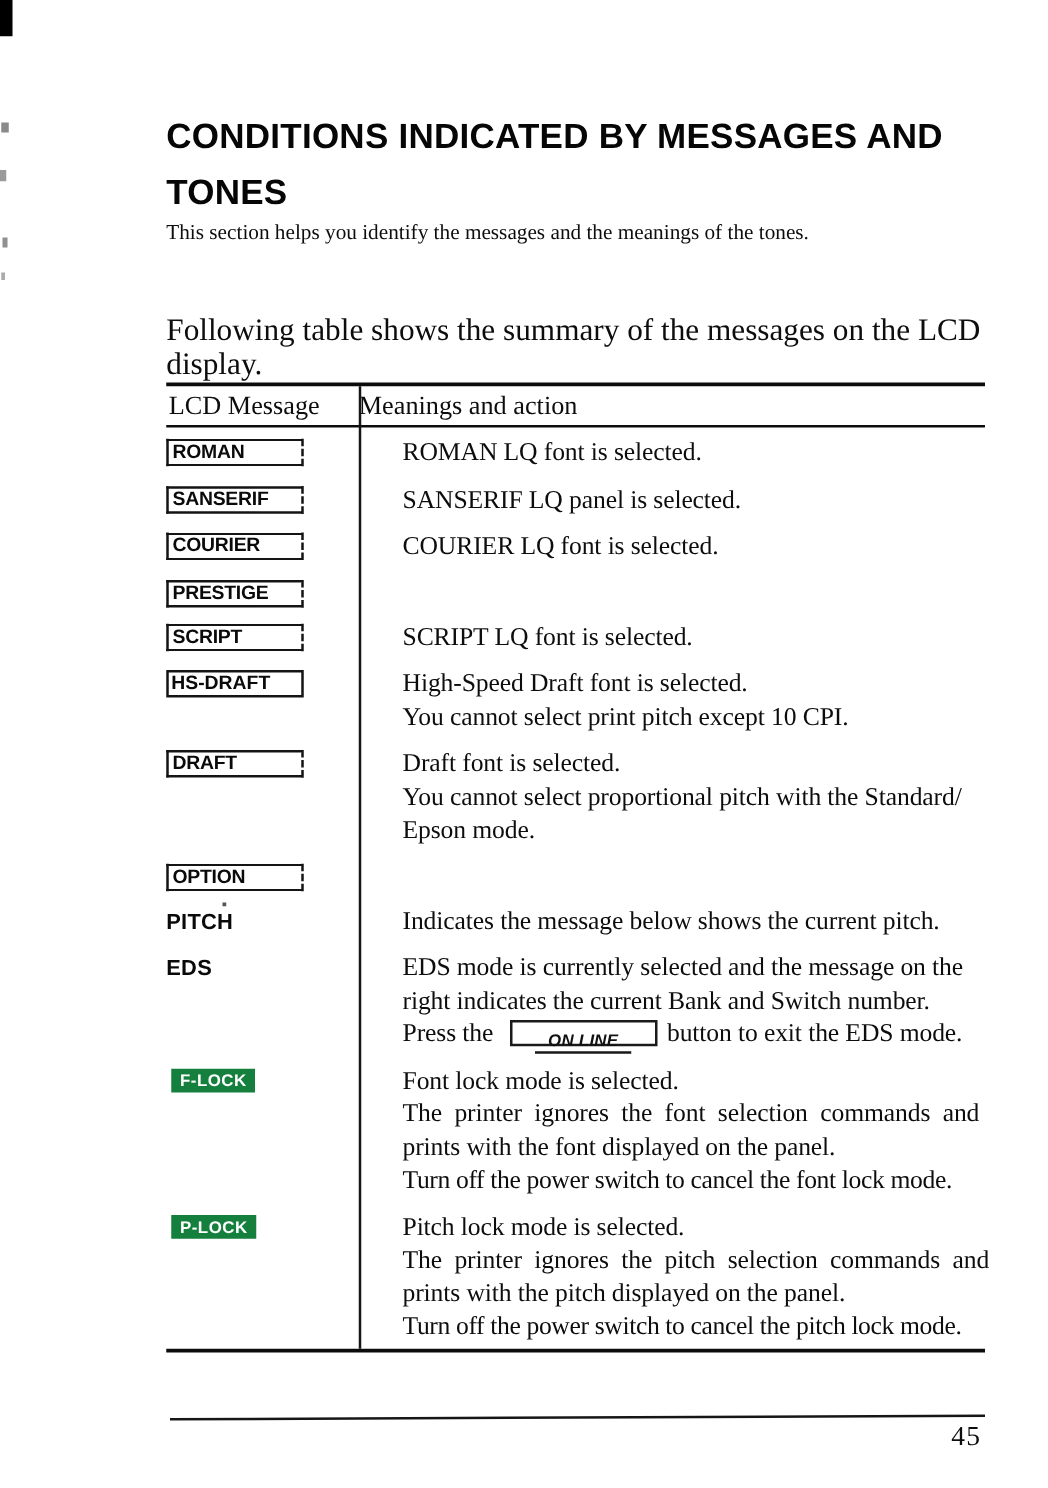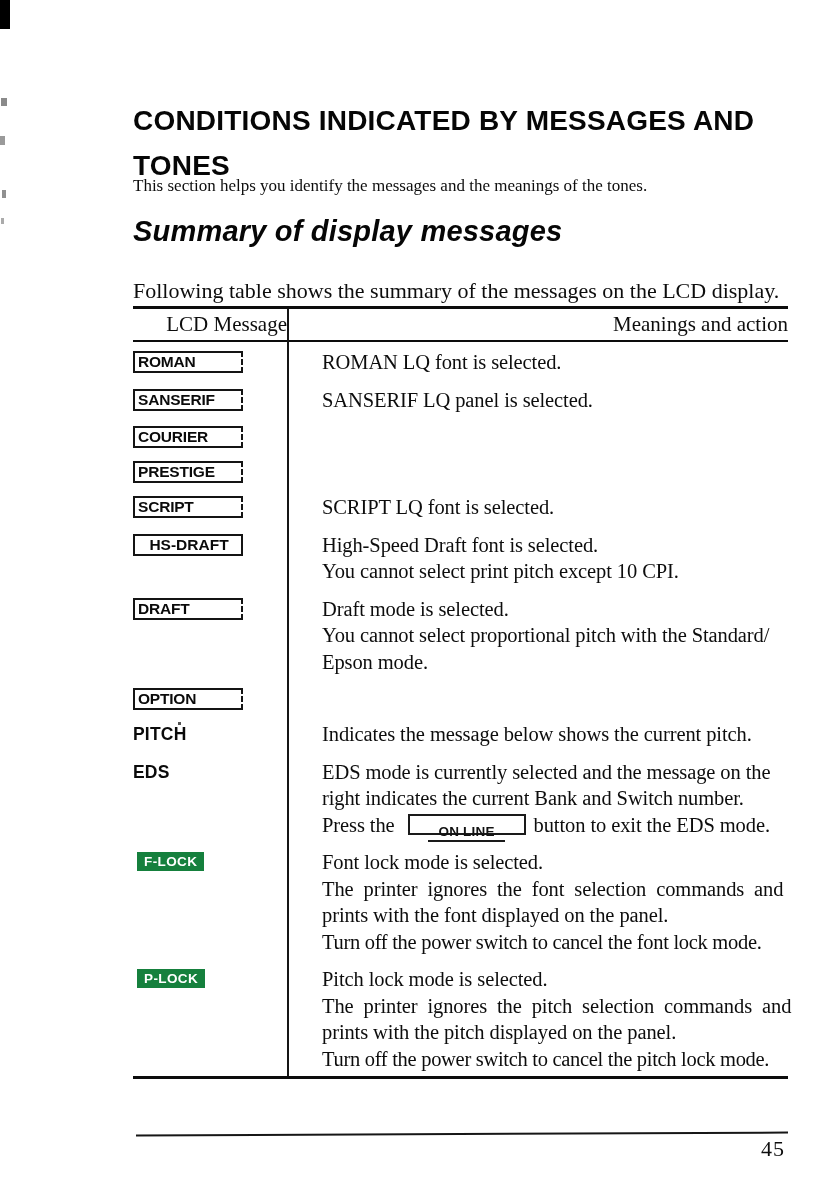--- a/index.html
+++ b/index.html
@@ -17,74 +17,74 @@
   .speck.s1{left:1px;top:98px;width:6px;height:8px;}
   .speck.s2{left:0;top:136px;width:5px;height:9px;background:#9a9a9a;}
   .speck.s3{left:2px;top:190px;width:4px;height:8px;background:#909090;}
   .speck.s4{left:1px;top:218px;width:3px;height:6px;background:#ababab;}
   .speck.s5{left:178px;top:722px;width:3px;height:3px;background:#555;}
   
   .h1{
     position:absolute;left:133px;top:86px;width:660px;
     font-family:"Liberation Sans", sans-serif;
     font-weight:bold;font-size:28px;line-height:45px;
-    letter-spacing:0.2px;color:#060606;margin-top:12px;
+    letter-spacing:0.2px;color:#060606;
   }
   .intro{position:absolute;left:133px;top:172px;width:680px;font-size:17px;line-height:27px;}
   .h2{
     position:absolute;left:133px;top:215px;
     font-family:"Liberation Sans", sans-serif;
     font-weight:bold;font-style:italic;font-size:29px;letter-spacing:0.2px;color:#060606;
   }
-  .tintro{position:absolute;left:133px;top:277px;width:680px;font-size:22px;line-height:27px;}
+  .tintro{position:absolute;left:133px;top:251px;width:680px;font-size:25px;line-height:27px;}
   
   .lcd-table{
     position:absolute;left:133px;top:306px;width:655px;
     border-top:3px solid #0c0c0c;border-bottom:3px solid #0c0c0c;
   }
   .col-divider{position:absolute;left:154px;top:0;bottom:0;width:2px;background:#151515;}
-  .thead{display:flex;padding:3px 0;border-bottom:2.5px solid #0c0c0c;font-size:21px;line-height:25px;text-align:right;}
+  .thead{display:flex;padding:3px 0;border-bottom:2.5px solid #0c0c0c;font-size:21px;line-height:25px;}
   .th-left{width:154px;box-sizing:border-box;padding-left:2px;}
   .th-right{flex:1;}
   .trow{display:flex;padding:7px 0 4px;align-items:flex-start;}
   .lcell{width:174px;box-sizing:border-box;padding-left:0;flex:none;}
   .rcell{flex:1;padding-left:15px;font-size:20.5px;}
   .rline{line-height:26.5px;letter-spacing:-0.1px;white-space:nowrap;}
   
   .trow:nth-child(11) .rline:nth-child(2),
   .trow:nth-child(12) .rline:nth-child(2){word-spacing:0.24em;}
   .trow:nth-child(11) .rline:nth-child(4),
   .trow:nth-child(12) .rline:nth-child(4){letter-spacing:-0.3px;}
   
   .rlabel-inner{display:inline-block;font-family:"Liberation Sans", sans-serif;font-weight:bold;color:#0a0a0a;}
   .lcd-open, .lcd-closed{
     box-sizing:border-box;width:110px;height:22px;margin-top:2px;
     border:2px solid #141414;font-size:15.5px;line-height:18px;
     padding-left:3px;letter-spacing:-0.2px;
   }
   .lcd-open{border-right:2px dashed #141414;}
-  .lcd-closed{padding-left:2px;letter-spacing:0;text-align:center;}
+  .lcd-closed{padding-left:2px;letter-spacing:0;}
   .plain{font-size:17.5px;line-height:26.5px;letter-spacing:0.2px;}
   .badge{
     margin-top:3px;margin-left:4px;
     background:#15803d;color:#ffffff;
     font-size:13.5px;line-height:18px;height:18px;
     padding:1px 7px 0 7px;letter-spacing:0.4px;
   }
   
   .online-btn{
     display:inline-block;box-sizing:border-box;width:118px;height:21px;
     border:2px solid #1a1a1a;text-align:center;vertical-align:-4px;
     margin:0 8px 0 13px;background:#fff;
   }
   .online-label{
     display:inline-block;
     font-family:"Liberation Sans", sans-serif;font-weight:bold;font-size:13.5px;
     line-height:14px;margin-top:0;padding:0 10px 1px 10px;
-    border-bottom:2px solid #1a1a1a;letter-spacing:0.2px;color:#111;
+    border-bottom:2px solid #1a1a1a;letter-spacing:0.2px;color:#111;font-style:italic;
   }
   
   .footer-rule{position:absolute;left:136px;top:1133px;width:652px;height:2px;background:#161616;transform:rotate(-0.25deg);}
   .page-num{position:absolute;left:761px;top:1136px;font-size:22px;letter-spacing:1px;}
 </style>
 </head>
 <body>
 
 <div class="page">
 
@@ -95,21 +95,20 @@
   <div class="speck s4"></div>
   <div class="speck s5"></div>
 
   <div class="h1">
     <div>CONDITIONS INDICATED BY MESSAGES AND</div>
     <div>TONES</div>
   </div>
 
   <div class="intro">This section helps you identify the messages and the meanings of the tones.</div>
 
-  <div class="h2">Summary of display messages</div>
 
   <div class="tintro">Following table shows the summary of the messages on the LCD display.</div>
 
   <div class="lcd-table">
     <div class="col-divider"></div>
     <div class="thead">
       <div class="th-left">LCD Message</div>
       <div class="th-right">Meanings and action</div>
     </div>
     <div id="rows-host">
@@ -126,20 +125,23 @@
       <span class="rlabel-inner lcd-open">SANSERIF</span>
     </div>
     <div class="rcell rlines">
             <div class="rline">SANSERIF LQ panel is selected.</div>
           </div>
   </div>
         <div class="trow">
     <div class="lcell">
       <span class="rlabel-inner lcd-open">COURIER</span>
     </div>
+    <div class="rcell rlines">
+            <div class="rline">COURIER LQ font is selected.</div>
+          </div>
   </div>
         <div class="trow">
     <div class="lcell">
       <span class="rlabel-inner lcd-open">PRESTIGE</span>
     </div>
   </div>
         <div class="trow">
     <div class="lcell">
       <span class="rlabel-inner lcd-open">SCRIPT</span>
     </div>
@@ -154,21 +156,21 @@
     <div class="rcell rlines">
             <div class="rline">High-Speed Draft font is selected.</div>
             <div class="rline">You cannot select print pitch except 10 CPI.</div>
           </div>
   </div>
         <div class="trow">
     <div class="lcell">
       <span class="rlabel-inner lcd-open">DRAFT</span>
     </div>
     <div class="rcell rlines">
-            <div class="rline">Draft mode is selected.</div>
+            <div class="rline">Draft font is selected.</div>
             <div class="rline">You cannot select proportional pitch with the Standard/</div>
             <div class="rline">Epson mode.</div>
           </div>
   </div>
         <div class="trow">
     <div class="lcell">
       <span class="rlabel-inner lcd-open">OPTION</span>
     </div>
   </div>
         <div class="trow">

